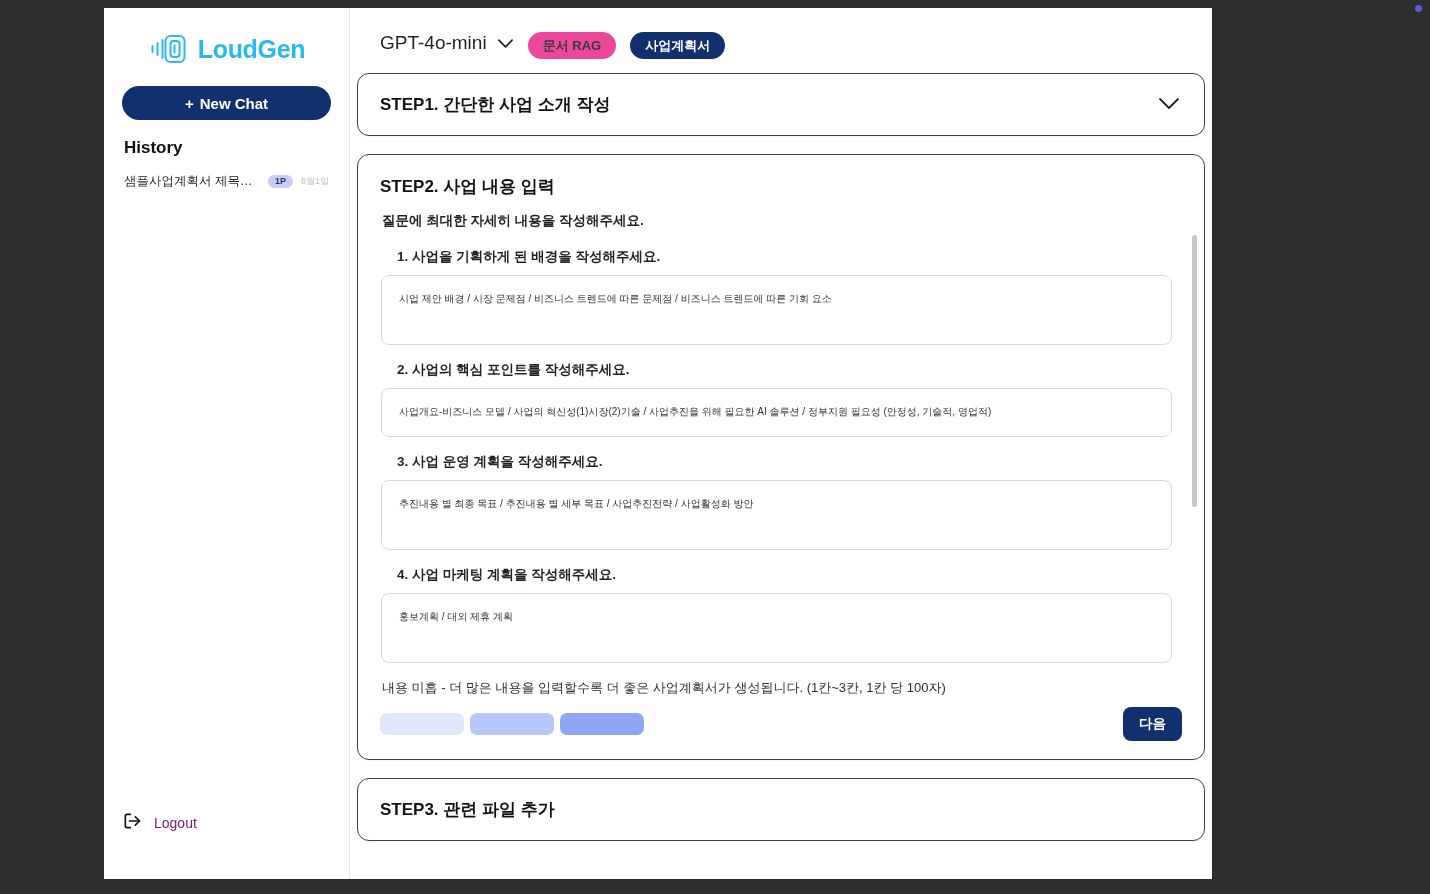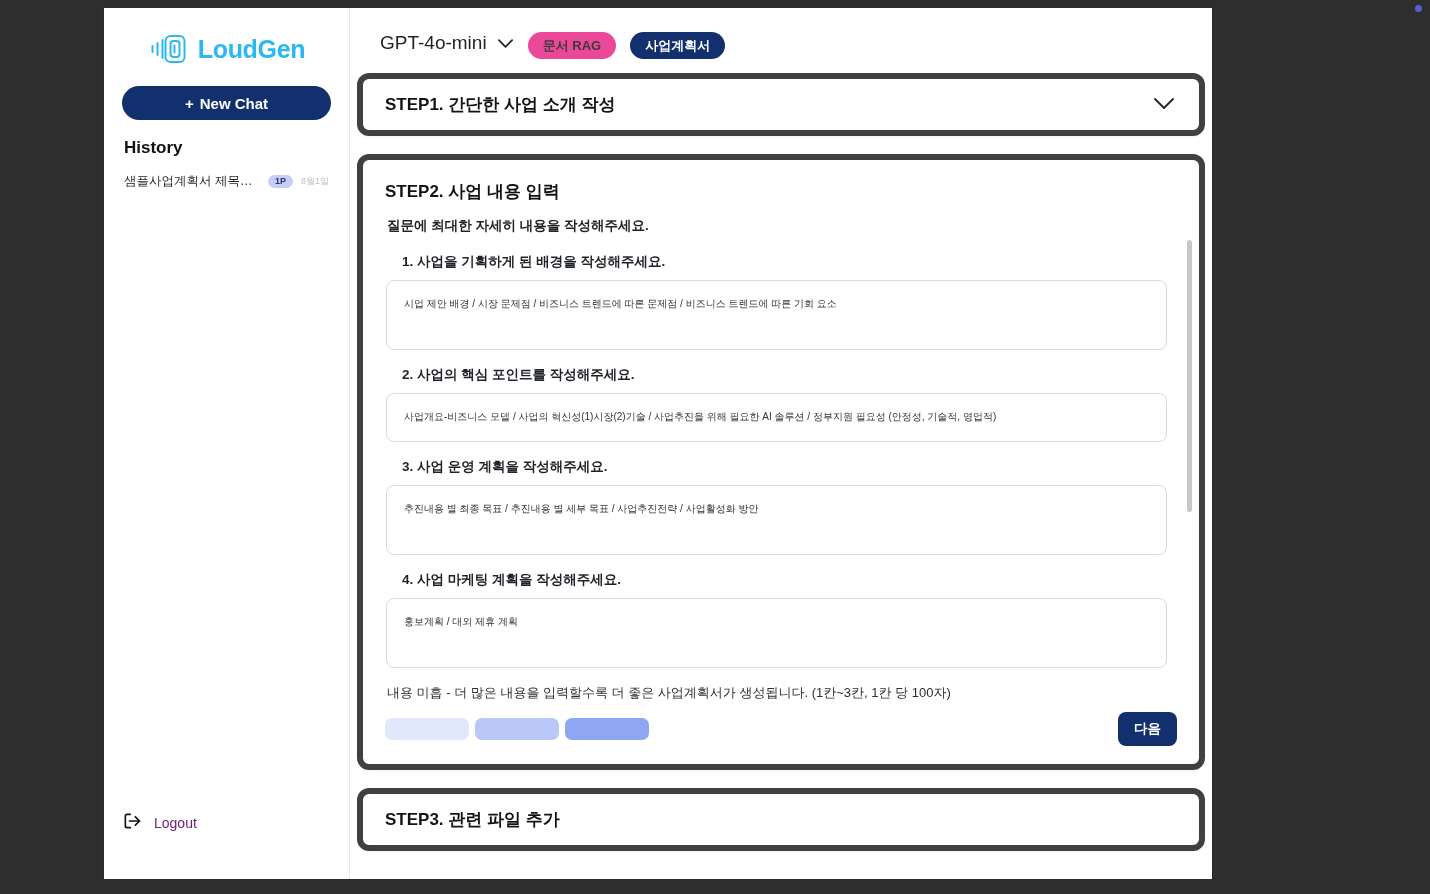--- a/index.html
+++ b/index.html
@@ -103,21 +103,21 @@
   .pill-inactive { background: #ec4899; color: #3b3b3b; }
   .pill-active { background: #13306e; color: #ffffff; }
 
   .scrollarea {
     flex: 1; overflow: hidden; padding: 0 0 0 0;
     display: flex; flex-direction: column; align-items: center;
   }
   .card {
     width: 848px;
     background: #ffffff;
-    border: 6px solid #404040;
+    border: 1px solid #404040;
     border-radius: 12px;
     box-shadow: 0 1px 2px rgba(16,24,40,0.05);
     margin-bottom: 18px;
     flex: 0 0 auto;
   }
   .card-collapsed {
     height: 63px;
     display: flex; align-items: center; justify-content: space-between;
     padding: 0 24px 0 22px;
     cursor: pointer;

